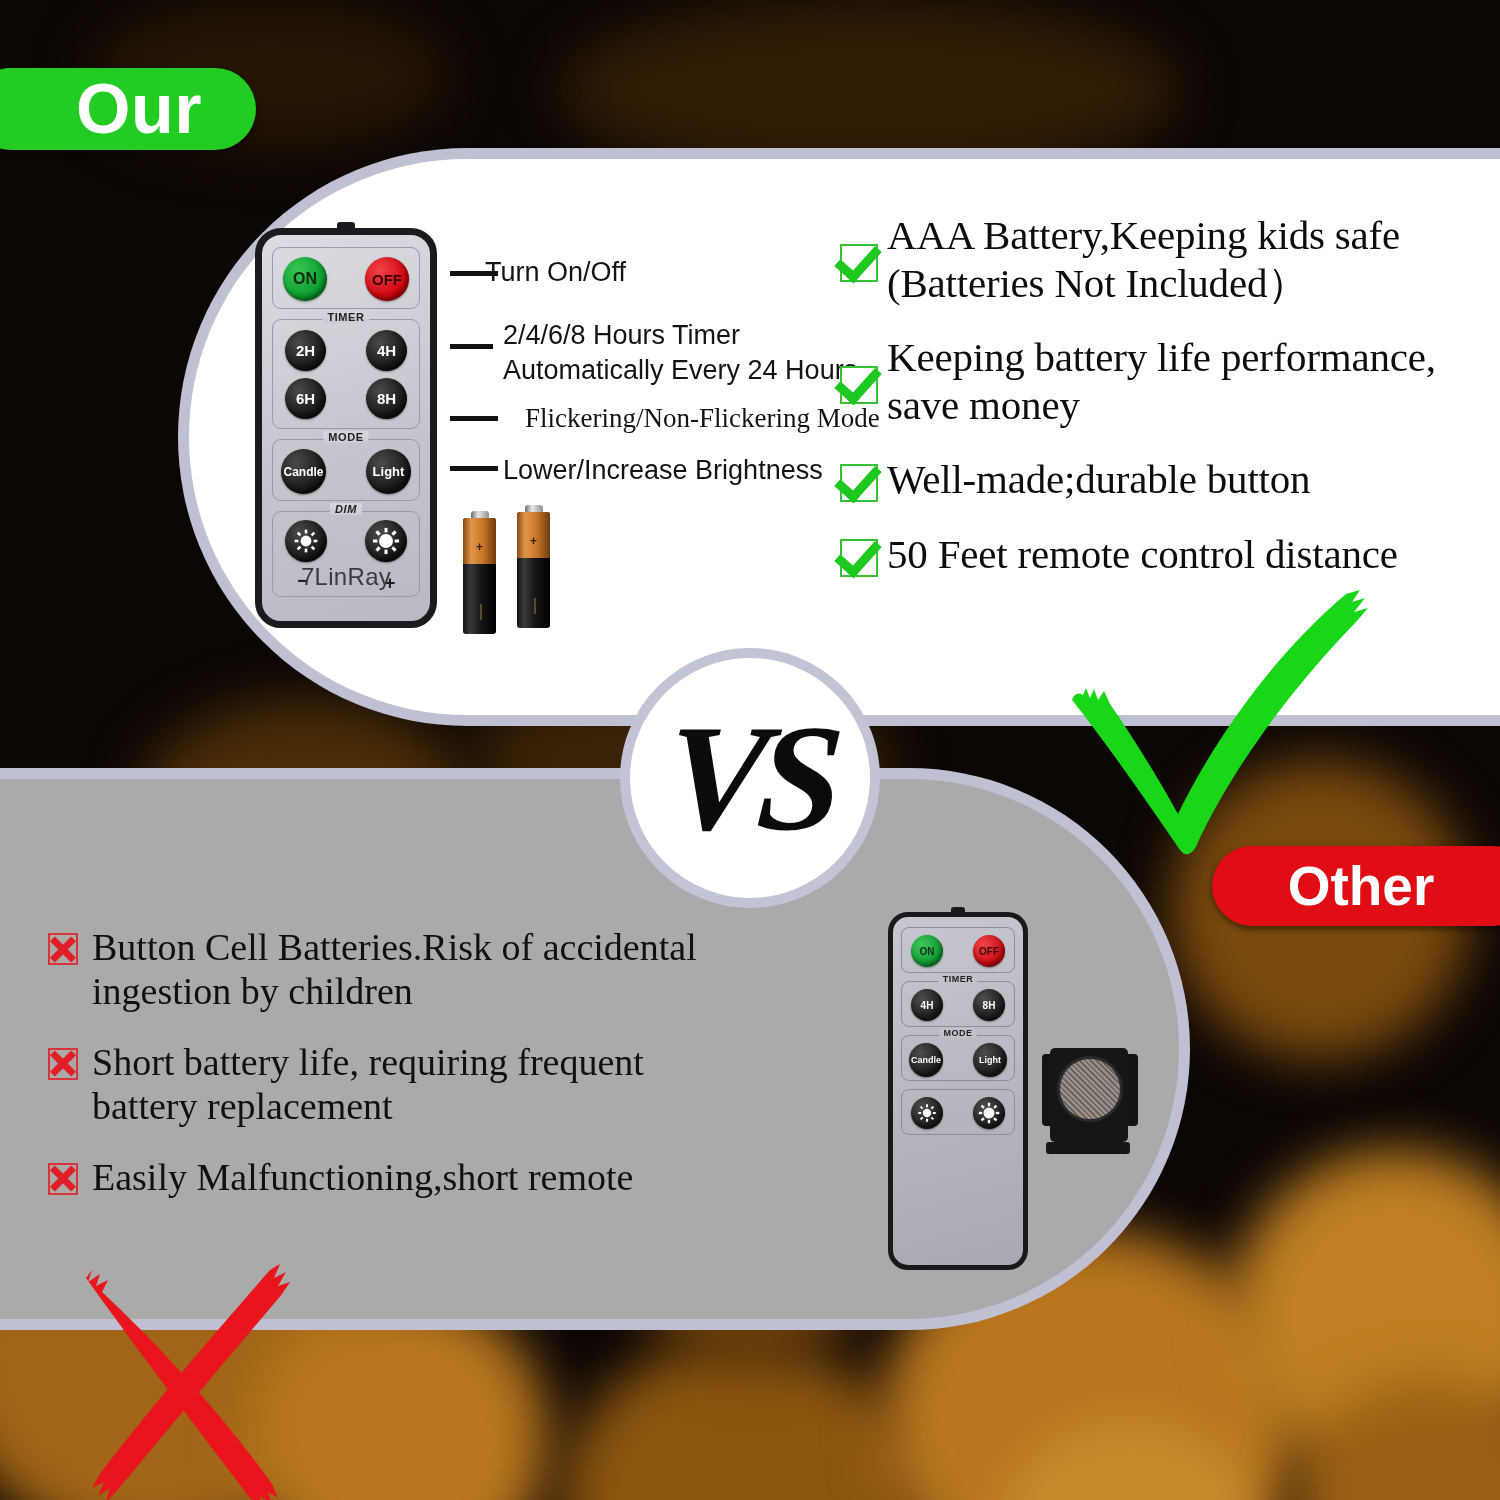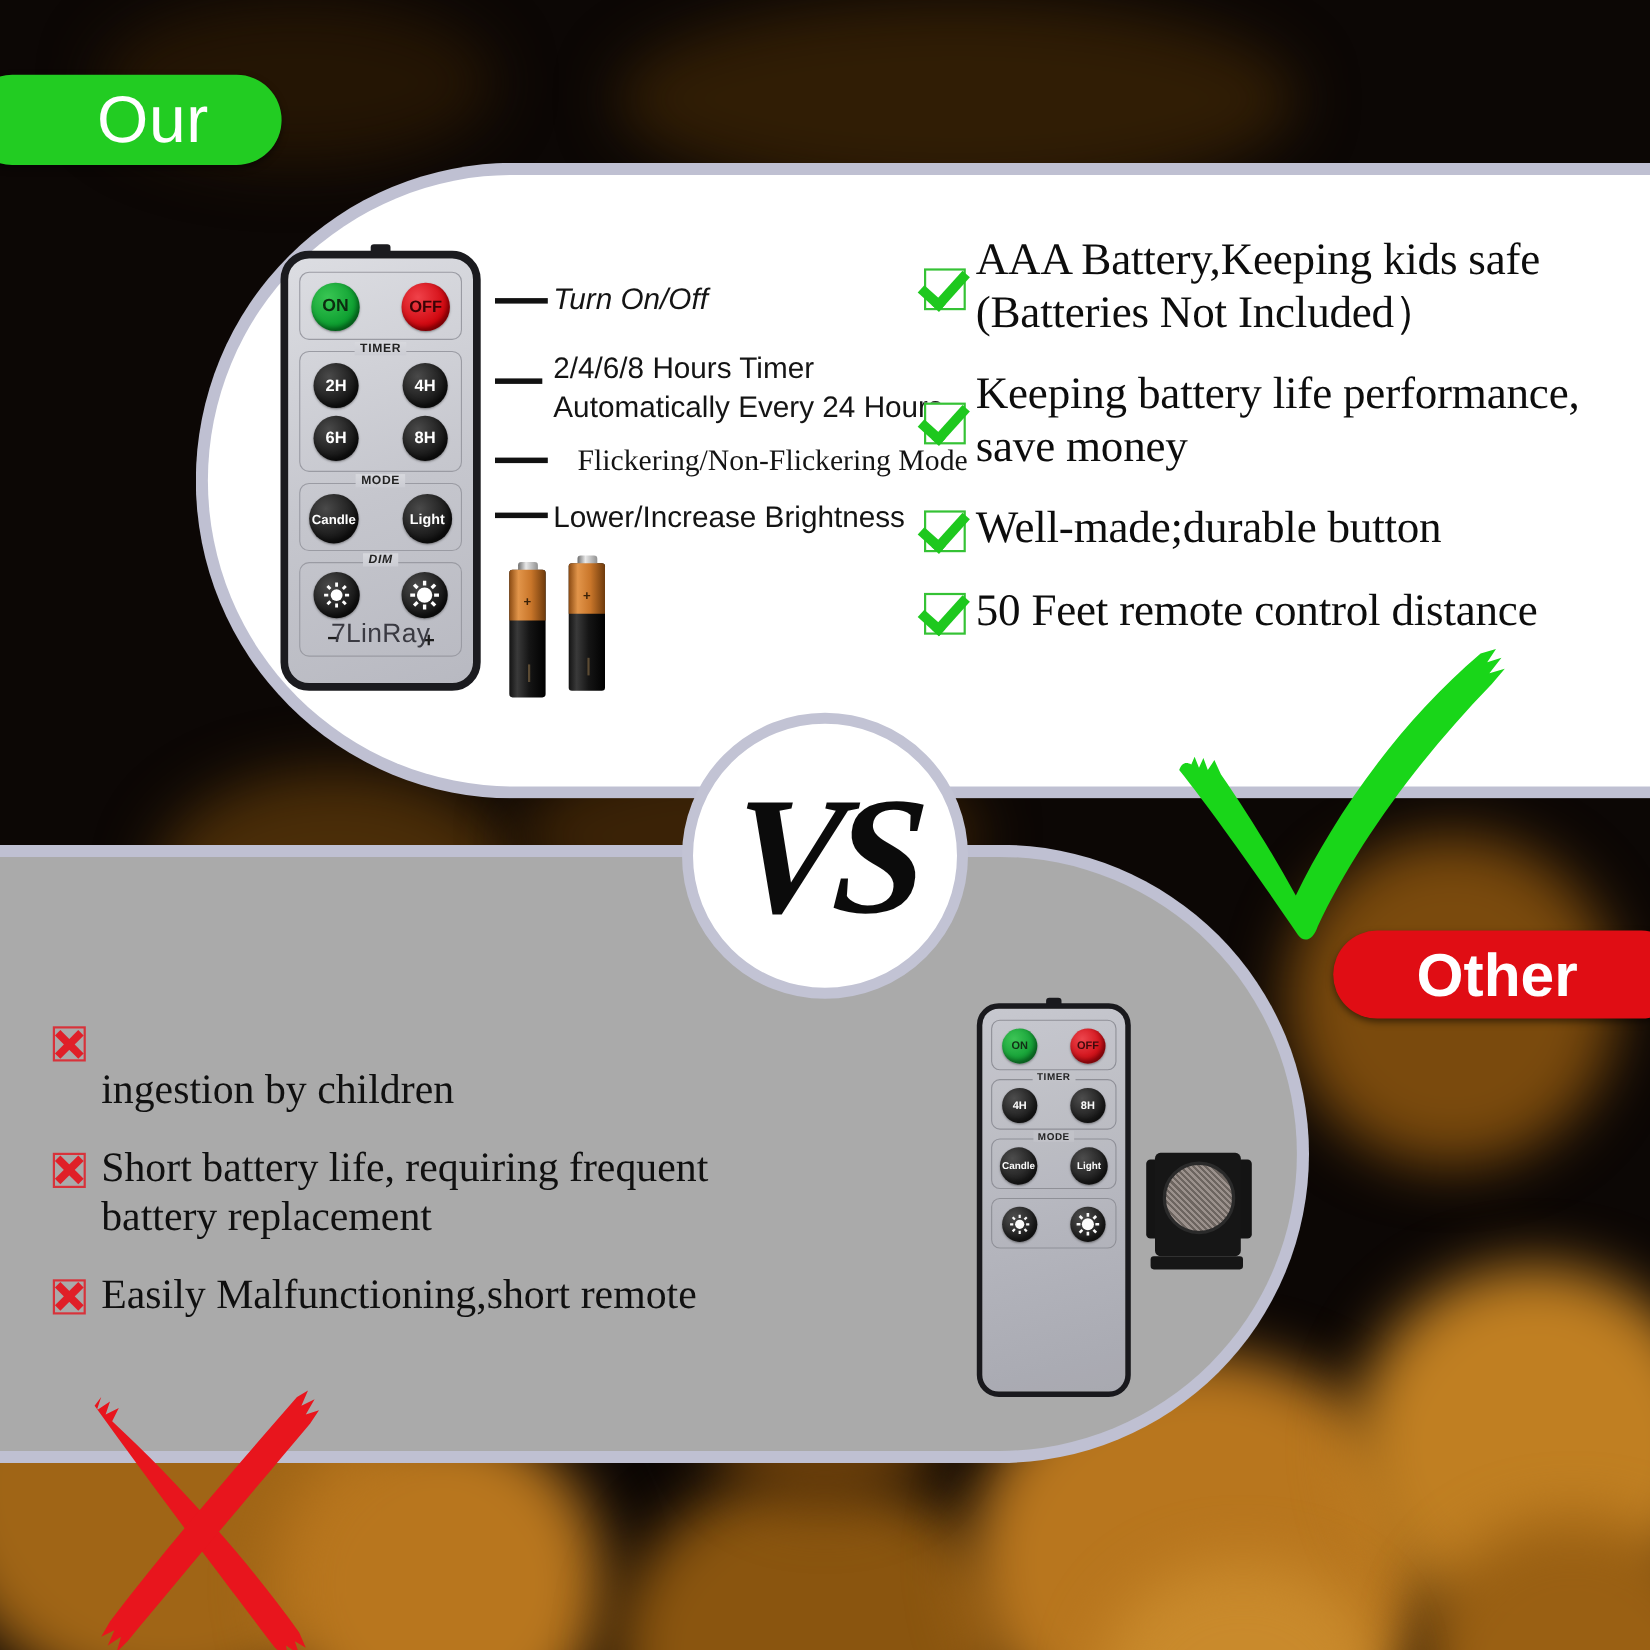--- a/index.html
+++ b/index.html
@@ -31,21 +31,21 @@
   }
 
   
   #badge-our{
     position:absolute; left:-30px; top:68px; width:286px; height:82px;
     background:#22cc22; border-radius:41px;
     display:flex; align-items:center; justify-content:center;
     box-shadow:0 3px 7px rgba(0,0,0,.5);
   }
   #badge-our span{
-    color:#fff; font-size:60px; font-weight:normal; letter-spacing:.5px;
+    color:#fff; font-size:70px; font-weight:bold; letter-spacing:.5px;
     padding-left:52px; line-height:1;
   }
   #badge-other{
     position:absolute; left:1212px; top:846px; width:320px; height:80px;
     background:#e00d14; border-radius:40px;
     display:flex; align-items:center; justify-content:center;
     box-shadow:0 3px 7px rgba(0,0,0,.5);
   }
   #badge-other span{
     color:#fff; font-size:55px; font-weight:bold;
@@ -296,21 +296,21 @@
   <div class="stripe"></div>
 </div>
 <div class="batt" style="left:517px; top:512px;">
   <div class="cap"></div>
   <div class="top"></div>
   <div class="plus">+</div>
   <div class="stripe"></div>
 </div>
 
 <div class="dash" style="left:450px; top:271px; width:48px;"></div>
-<div class="callout" style="left:503px; top:255px;font-style:italic;">Turn On/Off</div>
+<div class="callout" style="left:485px; top:255px;">Turn On/Off</div>
 
 <div class="dash" style="left:450px; top:344px; width:43px;"></div>
 <div class="callout" style="left:503px; top:318px;">
   <div>2/4/6/8 Hours Timer</div>
   <div>Automatically Every 24 Hours</div>
 </div>
 
 <div class="dash" style="left:450px; top:416px; width:48px;"></div>
 <div class="callout" style="left:525px; top:401px;font-family:Liberation Serif, serif;">Flickering/Non-Flickering Mode</div>
 
@@ -343,21 +343,21 @@
     <span class="pro-txt">
       <span>50 Feet remote control distance</span>
     </span>
   </div>
 </div>
 
 <div id="cons">
   <div class="con-row">
     <span class="x-box"></span>
     <span class="con-txt">
-      <br>
+      <span>Button Cell Batteries.Risk of accidental</span><br>
       <span>ingestion by children</span>
     </span>
   </div>
   <div class="con-row">
     <span class="x-box"></span>
     <span class="con-txt">
       <span>Short battery life, requiring frequent</span><br>
       <span>battery replacement</span>
     </span>
   </div>

